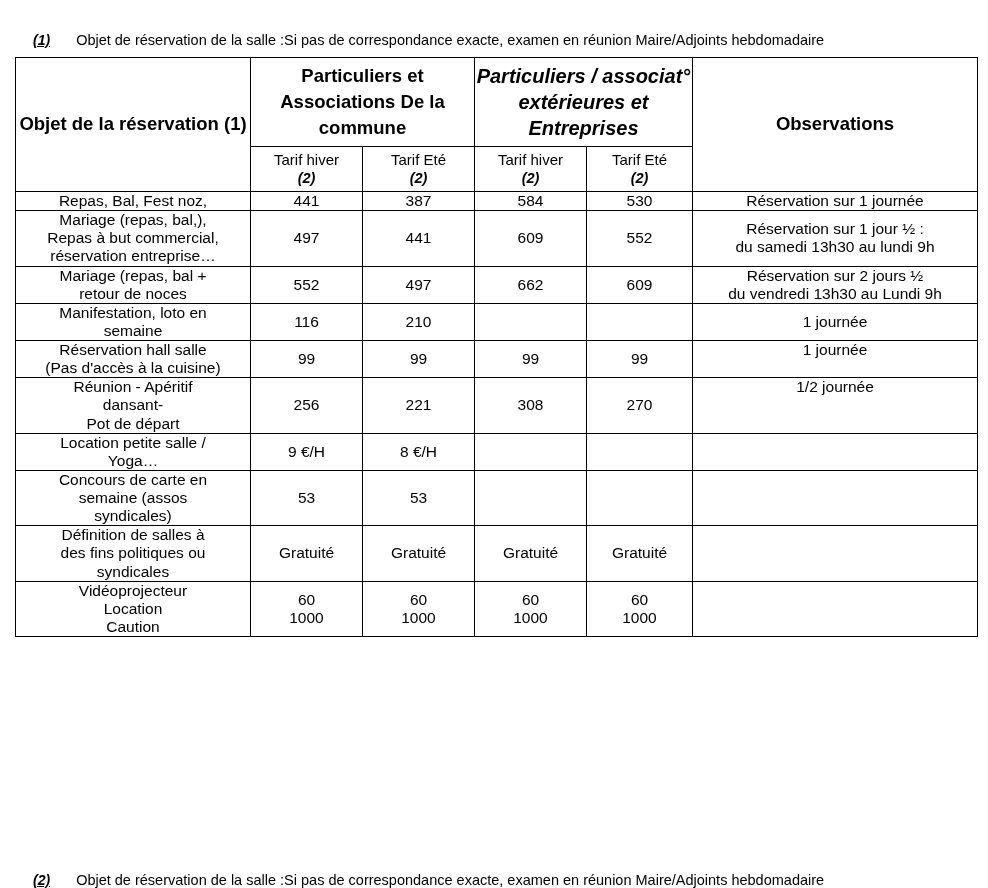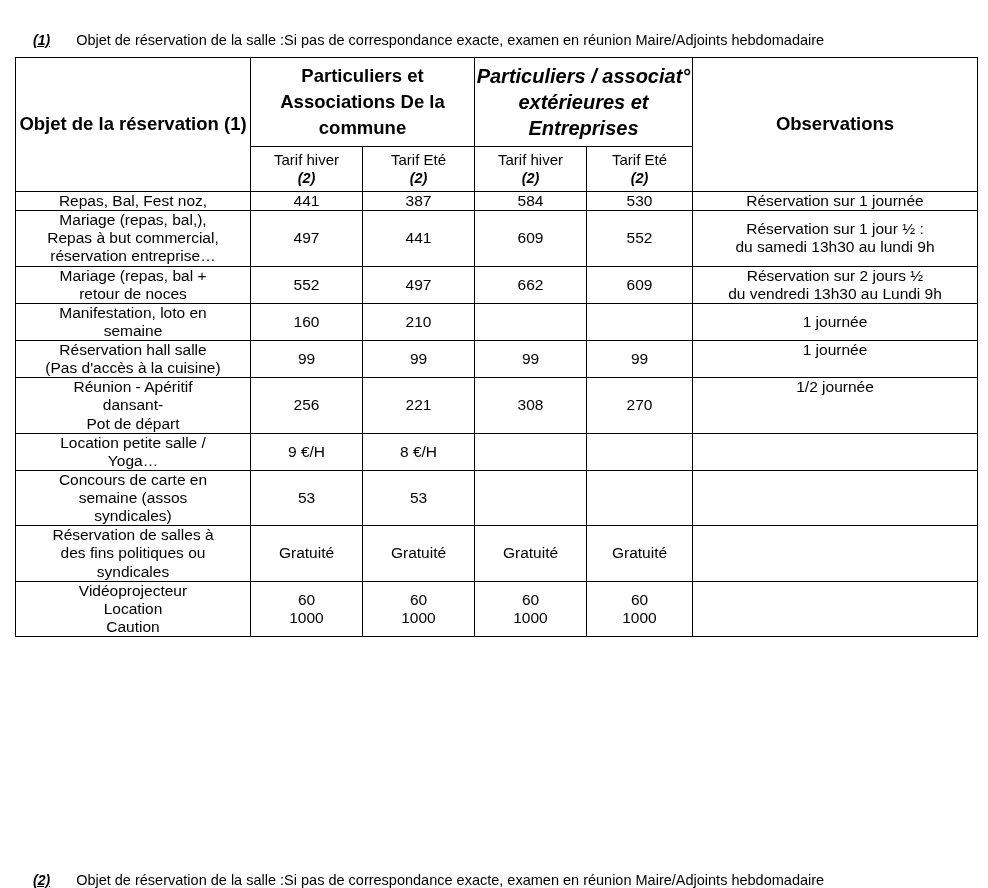--- a/index.html
+++ b/index.html
@@ -243,21 +243,21 @@
             <td class="num multi">552</td>
             <td class="num multi">497</td>
             <td class="num multi">662</td>
             <td class="num multi">609</td>
             <td class="obs multi">Réservation sur 2 jours ½
 du vendredi 13h30 au Lundi 9h</td>
           </tr>
           <tr>
             <td class="obj multi">Manifestation, loto en
 semaine</td>
-            <td class="num multi">160</td>
+            <td class="num multi">116</td>
             <td class="num multi">210</td>
             <td class="num multi"></td>
             <td class="num multi"></td>
             <td class="obs multi">1 journée</td>
           </tr>
           <tr>
             <td class="obj multi">Réservation hall salle
 (Pas d'accès à la cuisine)</td>
             <td class="num multi">99</td>
             <td class="num multi">99</td>
@@ -288,21 +288,21 @@
             <td class="obj multi">Concours de carte en
 semaine (assos
 syndicales)</td>
             <td class="num multi">53</td>
             <td class="num multi">53</td>
             <td class="num multi"></td>
             <td class="num multi"></td>
             <td class="obs multi"></td>
           </tr>
           <tr>
-            <td class="obj multi">Réservation de salles à
+            <td class="obj multi">Définition de salles à
 des fins politiques ou
 syndicales</td>
             <td class="num multi">Gratuité</td>
             <td class="num multi">Gratuité</td>
             <td class="num multi">Gratuité</td>
             <td class="num multi">Gratuité</td>
             <td class="obs multi"></td>
           </tr>
           <tr>
             <td class="obj multi">Vidéoprojecteur

